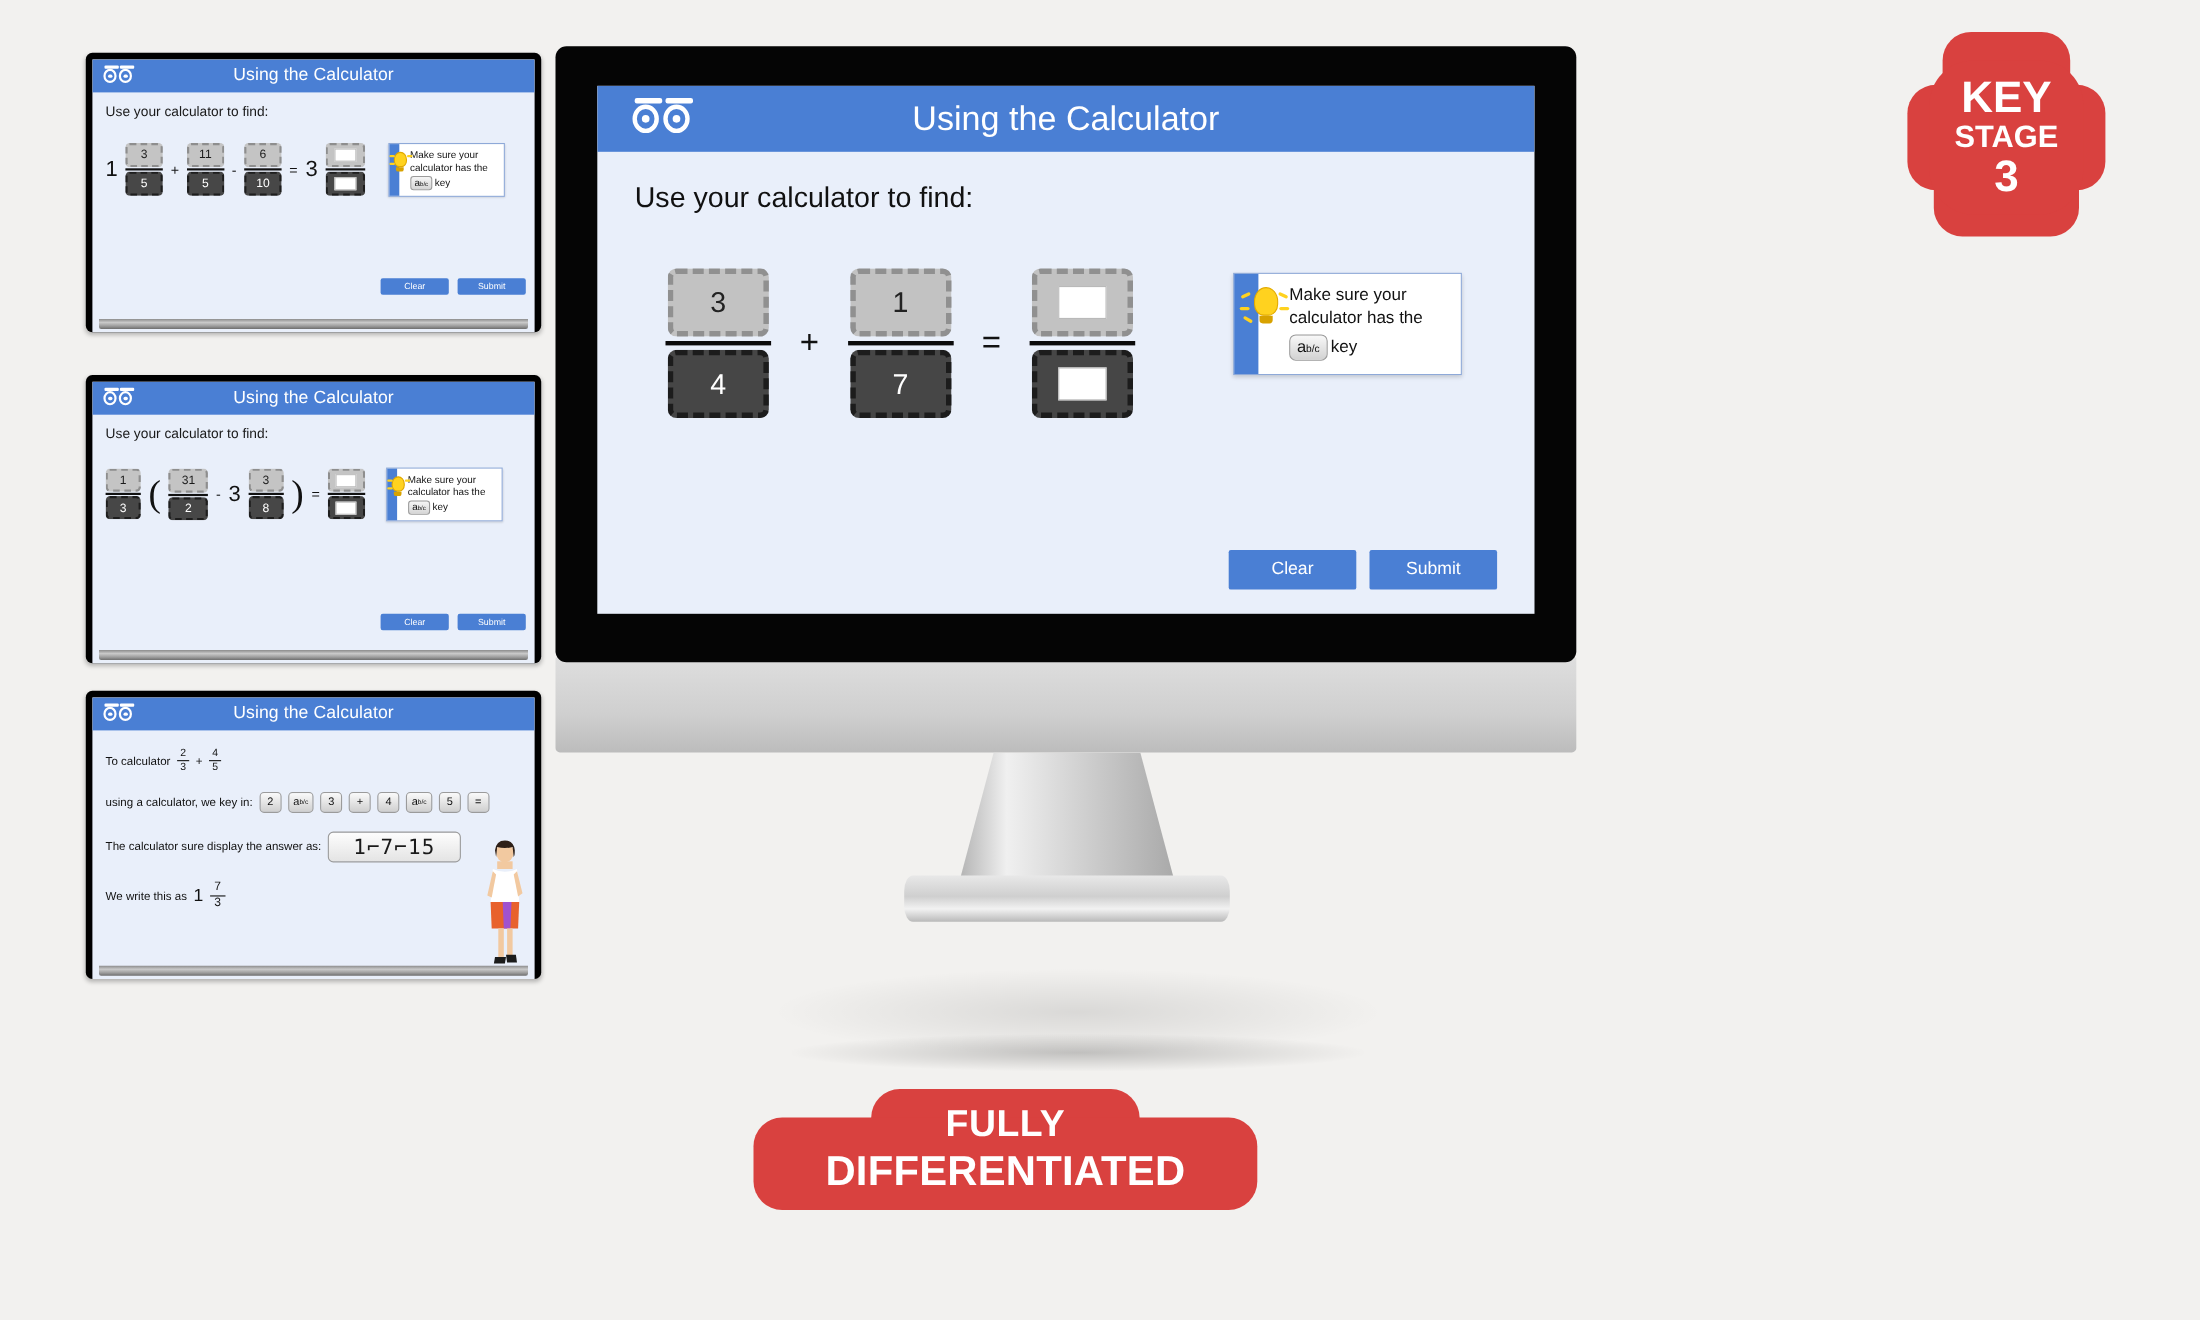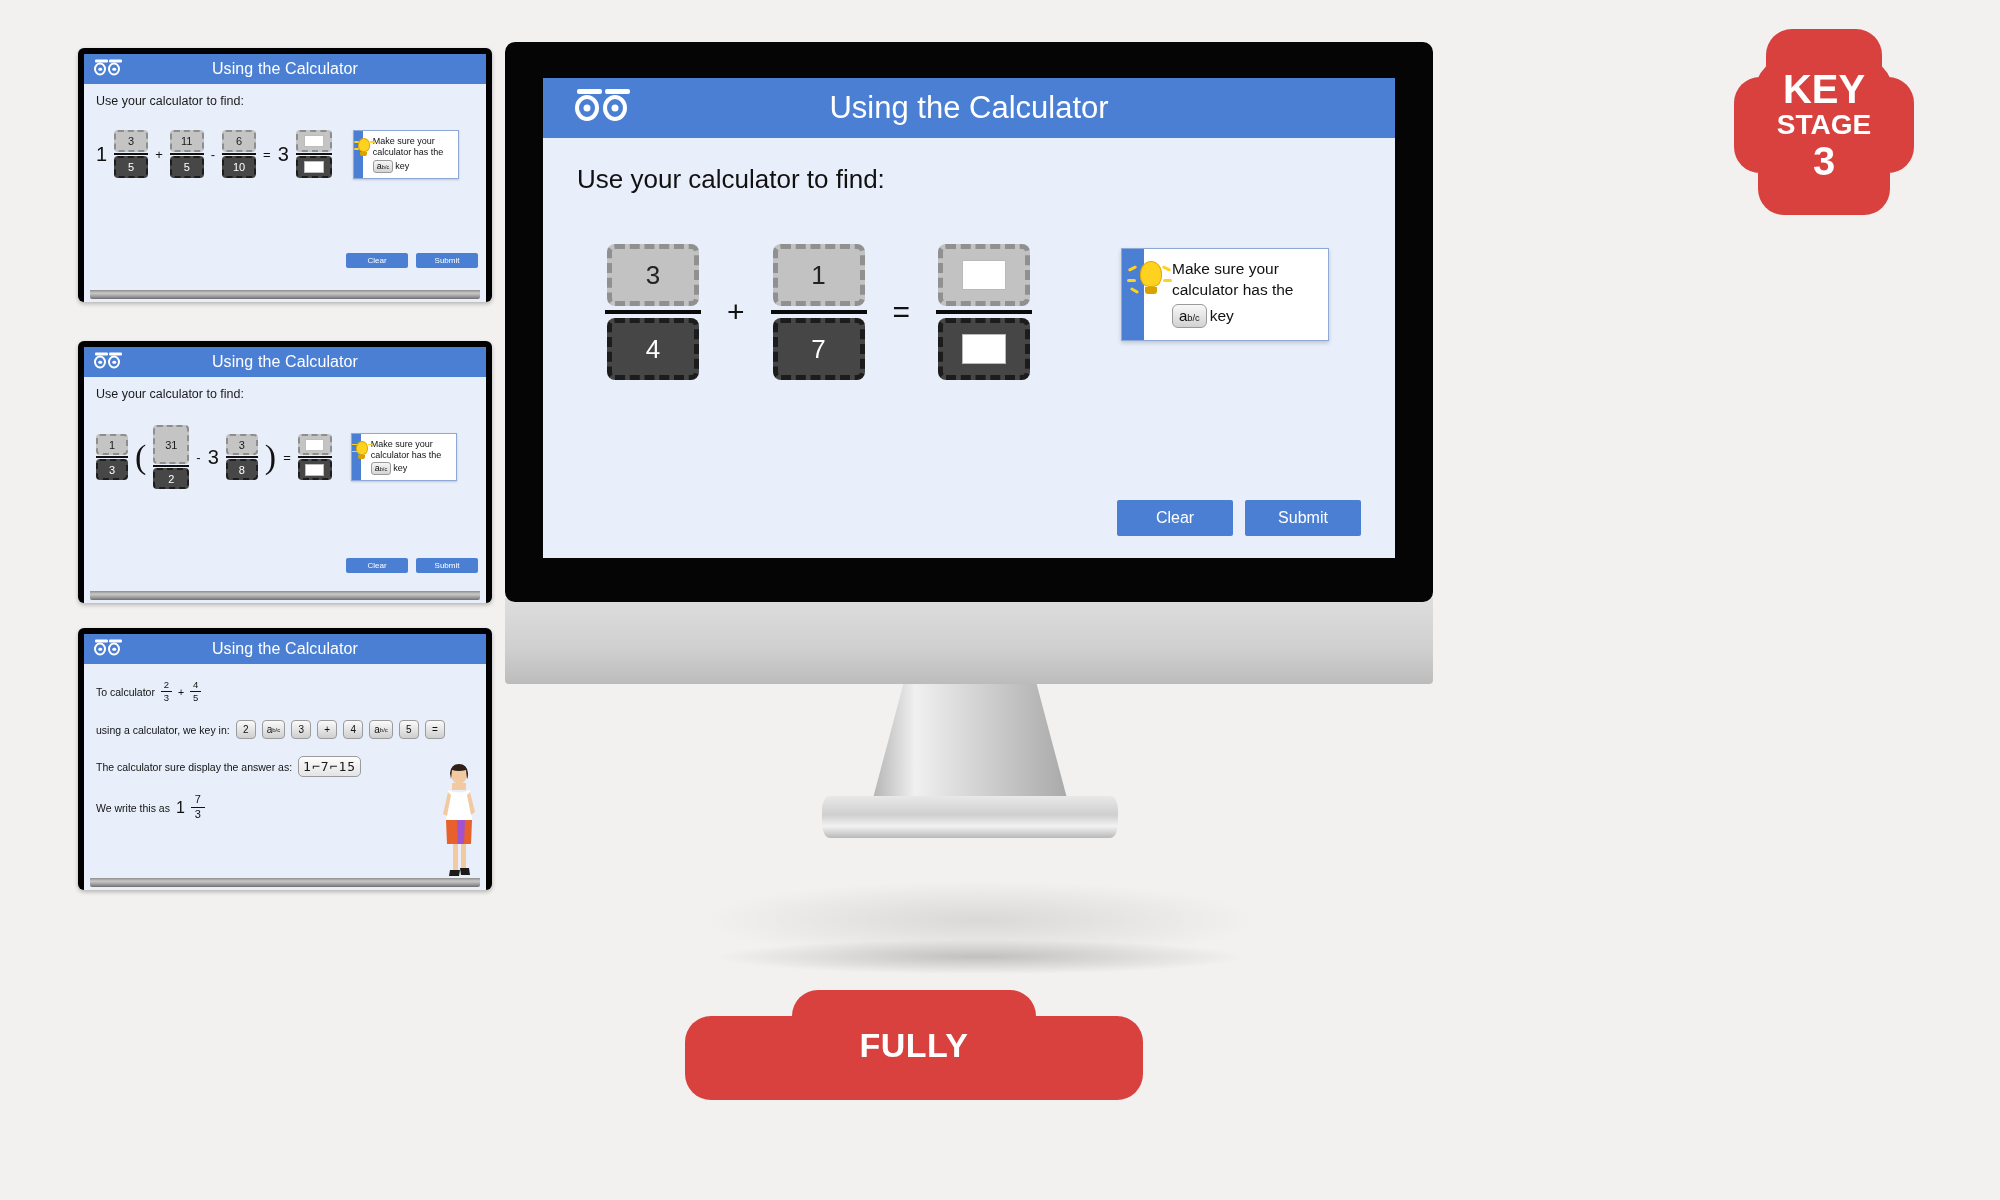--- a/index.html
+++ b/index.html
@@ -243,23 +243,23 @@
   .fracsm .bar { width: 11px; height: 1.4px; background: #111; margin: 1px 0; }
   .calckey {
     min-width: 20px; height: 19px; padding: 0 4px;
     display: inline-flex; align-items: center; justify-content: center;
     background: linear-gradient(#fafafa,#cfcfcf);
     border: 1px solid #9b9b9b; border-radius: 4px;
     font-size: 10px; color: #111;
   }
   .calckey sup { font-size: .6em; }
   .lcd {
-    padding: 2px 4px; background: linear-gradient(#fdfdfd,#e4e4e4);
+    padding: 2px 22px; background: linear-gradient(#fdfdfd,#e4e4e4);
     border: 1px solid #9b9b9b; border-radius: 5px;
-    font-family: "DejaVu Sans Mono", monospace; font-size: 13px; letter-spacing: 1px; color: #1a1a1a;
+    font-family: "DejaVu Sans Mono", monospace; font-size: 19px; letter-spacing: 1px; color: #1a1a1a;
   }
   .teacher { position: absolute; right: 6px; bottom: 10px; width: 42px; height: 118px; }
 
   
   .paren {
     font-size: 34px; color: #111; line-height: .8; font-family: "Liberation Serif", serif;
   }
 </style>
 </head>
 <body>
@@ -365,21 +365,21 @@
         <div class="frow" style="margin-top:24px;">
           <div class="fr">
             <div class="cellT" style="width:32px;height:21px;">1</div>
             <div class="vinc"></div>
             <div class="cellB" style="width:32px;height:21px;">3</div>
           </div>
 
           <span class="paren">(</span>
 
           <div class="fr">
-            <div class="cellT" style="width:36px;height:39px;">31</div>
+            <div class="cellT" style="width:36px;height:22px;">31</div>
             <div class="vinc"></div>
             <div class="cellB" style="width:36px;height:21px;">2</div>
           </div>
 
           <span class="op">-</span>
           <span class="bigwhole">3</span>
 
           <div class="fr">
             <div class="cellT" style="width:32px;height:21px;">3</div>
             <div class="vinc"></div>
@@ -616,15 +616,16 @@
     <div class="lobe" style="left:14px;top:20px;width:140px;height:140px;border-radius:40px;"></div>
     <span class="ks-1">KEY</span>
     <span class="ks-2">STAGE</span>
     <span class="ks-3">3</span>
   </div>
 
   <div class="badge-fd">
     <div class="bg-top"></div>
     <div class="bg-main"></div>
     <span class="fd-1">FULLY</span>
+    <span class="fd-2">DIFFERENTIATED</span>
   </div>
 
 </div>
 
 </body></html>

